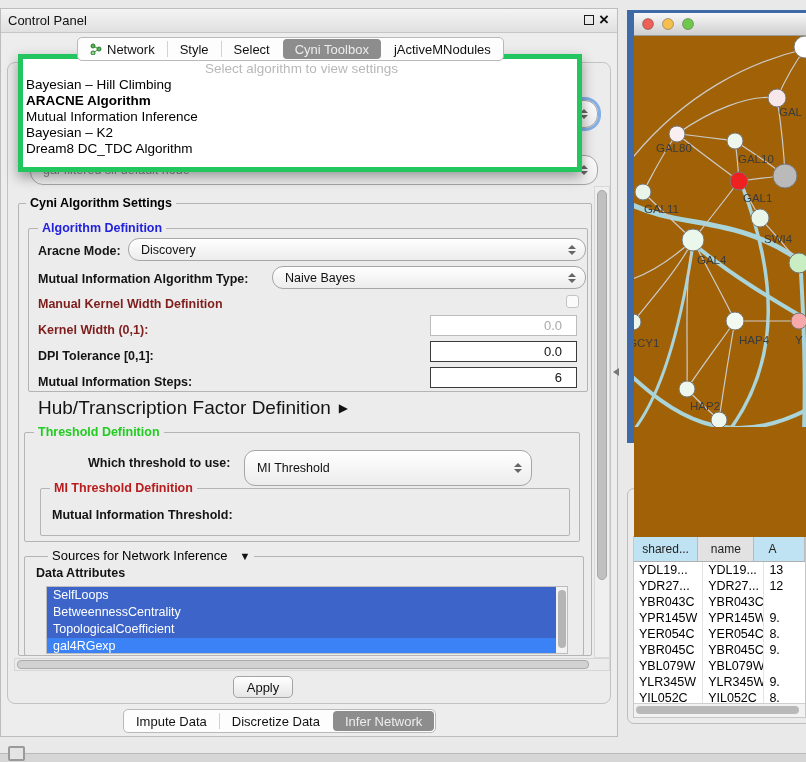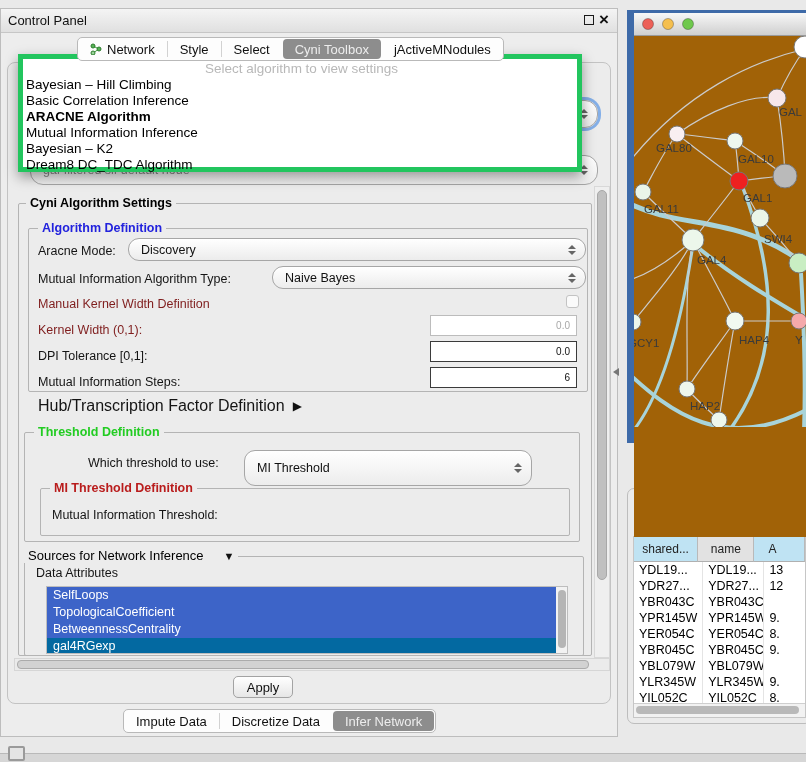--- a/index.html
+++ b/index.html
@@ -1,30 +1,30 @@
 <!DOCTYPE html>
 <html><head>
 <meta charset="utf-8">
 <style>
   html,body{margin:0;padding:0}
   #root{position:relative;width:806px;height:762px;background:#e9e9e9;overflow:hidden;
         font-family:"Liberation Sans",sans-serif;-webkit-font-smoothing:antialiased}
   .abs{position:absolute;box-sizing:border-box}
-  .lbl{font-size:12.5px;font-weight:normal;color:#141414;white-space:nowrap}
+  .lbl{font-size:12.5px;font-weight:bold;color:#141414;white-space:nowrap}
   .dis{color:#7f1d1d}
   .gbox{border:1px solid #b4b4b4;border-radius:2px;background:transparent}
   .gtitle{background:#ececec;padding:0 4px;font-size:12.5px;font-weight:bold;white-space:nowrap;line-height:14px}
   .combo{display:flex;align-items:center;background:linear-gradient(#ffffff,#ececec);
          border:1px solid #a6a6a6;border-radius:11px;font-size:12.5px;color:#111;
          padding-left:12px;box-shadow:inset 0 1px 0 #fff}
   .stepper{margin-left:auto;margin-right:9px;display:flex;flex-direction:column;align-items:center;gap:2px}
   .stepper .up{width:0;height:0;border-left:4px solid transparent;border-right:4px solid transparent;border-bottom:4px solid #666}
   .stepper .dn{width:0;height:0;border-left:4px solid transparent;border-right:4px solid transparent;border-top:4px solid #666}
   .field{display:flex;align-items:center;justify-content:flex-end;background:#fff;
-         font-size:10px;color:#111;padding-right:6px}
+         font-size:13px;color:#111;padding-right:14px}
   .f-on{border:1.5px solid #3b3b3b}
   .f-off{border:1px solid #bcbcbc;color:#a8a8a8}
   .tabbar{display:inline-flex;align-items:center;background:#fdfdfd;border:1px solid #b9b9b9;
           border-radius:5px;height:24px;font-size:13px;color:#111}
   .tab{display:flex;align-items:center;gap:5px;padding:0 12px;height:20px;white-space:nowrap;cursor:default}
   .tab.sel{background:#8d8d8d;color:#ededed;border-radius:4px;margin:0 1px}
   .tabdiv{width:1px;height:16px;background:#d2d2d2}
   .popup-item{height:16px;line-height:16px;font-size:13.5px;color:#000;padding-left:3px;white-space:nowrap}
   .listrow{height:17px;line-height:17px;color:#fff;font-size:12.5px;padding-left:6px;white-space:nowrap}
   .cell{height:16px;line-height:16px;font-size:12.5px;color:#000;padding-left:5px;overflow:hidden;white-space:nowrap;border-right:1px solid #e4e4e4}
@@ -85,21 +85,20 @@
     <span class="stepper">
         <i class="up"></i>
         <i class="dn"></i>
       </span>
   </div>
 
   <div class="abs" style="left:18px;top:54px;width:564px;height:118px;background:#ffffff;border:5px solid #22c55e;
               box-shadow:0 5px 12px rgba(0,0,0,0.38);z-index:40">
     <div class="popup-item" style="text-align:center;color:#b8b8b8;margin-top:2px">Select algorithm to view settings</div>
     <div class="popup-item">Bayesian – Hill Climbing</div>
-    <div class="popup-item">Basic Correlation Inference</div>
     <div class="popup-item" style="font-weight:bold">ARACNE Algorithm</div>
     <div class="popup-item">Mutual Information Inference</div>
     <div class="popup-item">Bayesian – K2</div>
     <div class="popup-item">Dream8 DC_TDC Algorithm</div>
   </div>
 
   <div class="abs gbox" style="left:18px;top:203px;width:574px;height:453px;z-index:3"></div>
   <div class="abs gtitle" style="left:26px;top:196px;z-index:4">Cyni Algorithm Settings</div>
 
   <div class="abs gbox" style="left:28px;top:228px;width:560px;height:164px;z-index:3"></div>
@@ -129,52 +128,52 @@
   <div class="abs lbl dis" style="left:38px;top:323px;z-index:4">Kernel Width (0,1):</div>
   <div class="abs field f-off" style="left:430px;top:315px;width:147px;height:21px;z-index:4">0.0</div>
 
   <div class="abs lbl" style="left:38px;top:349px;z-index:4">DPI Tolerance [0,1]:</div>
   <div class="abs field f-on" style="left:430px;top:341px;width:147px;height:21px;z-index:4">0.0</div>
 
   <div class="abs lbl" style="left:38px;top:375px;z-index:4">Mutual Information Steps:</div>
   <div class="abs field f-on" style="left:430px;top:367px;width:147px;height:21px;z-index:4">6</div>
 
   <div class="abs" style="left:38px;top:397px;z-index:4;display:flex;align-items:center;gap:8px">
-    <span class="lbl" style="font-weight:normal;font-size:16px">Hub/Transcription Factor Definition</span>
+    <span class="lbl" style="font-weight:normal;font-size:19px">Hub/Transcription Factor Definition</span>
     <span style="font-size:12px;color:#111">▶</span>
   </div>
 
   <div class="abs gbox" style="left:24px;top:432px;width:556px;height:110px;z-index:3"></div>
   <div class="abs gtitle" style="left:34px;top:425px;color:#22cc22;z-index:4">Threshold Definition</div>
 
   <div class="abs lbl" style="left:88px;top:456px;z-index:4">Which threshold to use:</div>
   <div class="abs combo" style="left:244px;top:450px;width:288px;height:36px;z-index:4">
     <span>MI Threshold</span>
     <span class="stepper">
         <i class="up"></i>
         <i class="dn"></i>
       </span>
   </div>
 
   <div class="abs gbox" style="left:40px;top:488px;width:530px;height:48px;z-index:3"></div>
   <div class="abs gtitle" style="left:50px;top:481px;color:#b91c1c;z-index:4">MI Threshold Definition</div>
   <div class="abs lbl" style="left:52px;top:508px;z-index:4">Mutual Information Threshold:</div>
 
   <div class="abs gbox" style="left:24px;top:556px;width:560px;height:100px;z-index:3"></div>
-  <div class="abs gtitle" style="left:24px;top:549px;z-index:4;display:flex;align-items:flex-start;gap:20px">
+  <div class="abs gtitle" style="left:48px;top:549px;z-index:4;display:flex;align-items:flex-start;gap:12px">
     <span style="font-weight:normal;font-size:13px">Sources for Network Inference</span>
     <span style="font-size:11px;color:#111">▼</span>
   </div>
   <div class="abs lbl" style="left:36px;top:566px;z-index:4">Data Attributes</div>
 
   <div class="abs" style="left:46px;top:586px;width:522px;height:68px;background:#ffffff;border:1px solid #bdbdbd;z-index:4;overflow:hidden">
     <div class="listrow" style="background:#3d64c8;width:510px">SelfLoops</div>
+    <div class="listrow" style="background:#3d64c8;width:510px">BetweennessCentrality</div>
     <div class="listrow" style="background:#3d64c8;width:510px">TopologicalCoefficient</div>
-    <div class="listrow" style="background:#3d64c8;width:510px">BetweennessCentrality</div>
-    <div class="listrow" style="background:#0369a1;width:510px">gal4RGexp</div>
+    <div class="listrow" style="background:#3b82f6;width:510px">gal4RGexp</div>
   </div>
   <div class="abs" style="left:556px;top:587px;width:11px;height:66px;background:#f2f2f2;z-index:5"></div>
   <div class="abs" style="left:557.5px;top:590px;width:8px;height:58px;background:#b5b5b5;border-radius:4px;z-index:6"></div>
 
   <div class="abs" style="left:594px;top:186px;width:16px;height:472px;background:#efefef;border:1px solid #d8d8d8;z-index:3"></div>
   <div class="abs" style="left:597px;top:190px;width:10px;height:390px;background:#c0c0c0;border:1px solid #a8a8a8;border-radius:5px;z-index:4"></div>
 
   <div class="abs" style="left:14px;top:658px;width:596px;height:13px;background:#ebebeb;border:1px solid #d6d6d6;z-index:3"></div>
   <div class="abs" style="left:17px;top:660px;width:572px;height:9px;background:#d2d2d2;border:1px solid #ababab;border-radius:4px;z-index:4"></div>
 

